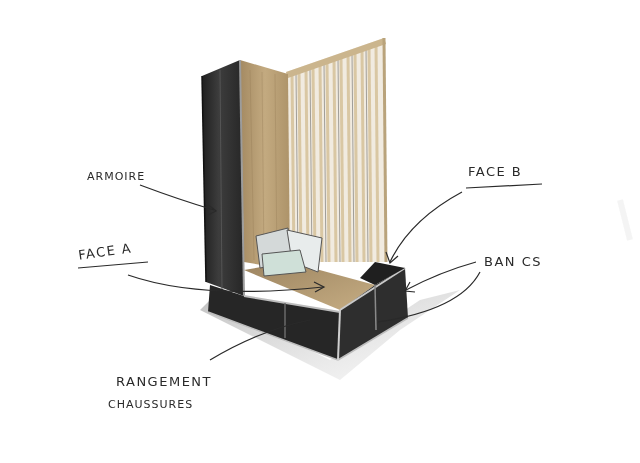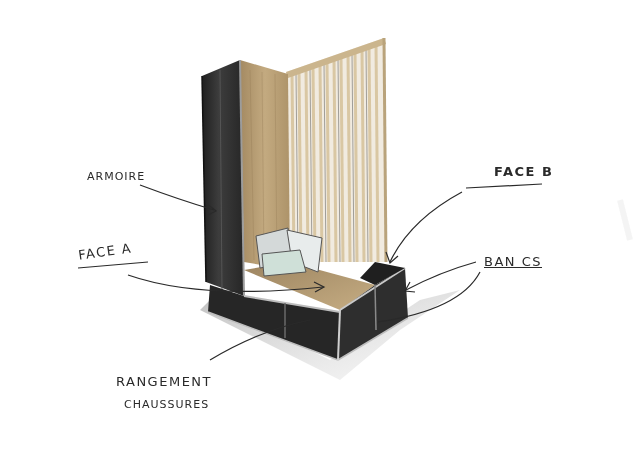--- a/index.html
+++ b/index.html
@@ -130,16 +130,16 @@
     <path d="M 210 360 Q 260 330 310 320"></path>
   </g>
 
   <g stroke="#eee" stroke-width="6" opacity="0.6">
     <line x1="620" y1="200" x2="630" y2="240"></line>
   </g>
 </svg>
 
 <div class="label" style="left:80px; top:170px;margin-left:7px;">Armoire</div>
 <div class="label big" style="left:78px; top:244px; transform:rotate(-8deg);">Face A</div>
-<div class="label big" style="left:494px; top:164px;font-weight:bold;">Face B</div>
-<div class="label big" style="left:484px; top:254px;text-decoration:underline;">Ban cs</div>
+<div class="label big" style="left:468px; top:164px;">Face B</div>
+<div class="label big" style="left:484px; top:254px;">Ban cs</div>
 <div class="label big" style="left:116px; top:374px;">Rangement</div>
-<div class="label" style="left:124px; top:398px;">chaussures</div>
+<div class="label" style="left:108px; top:398px;">chaussures</div>
 
 </body></html>

